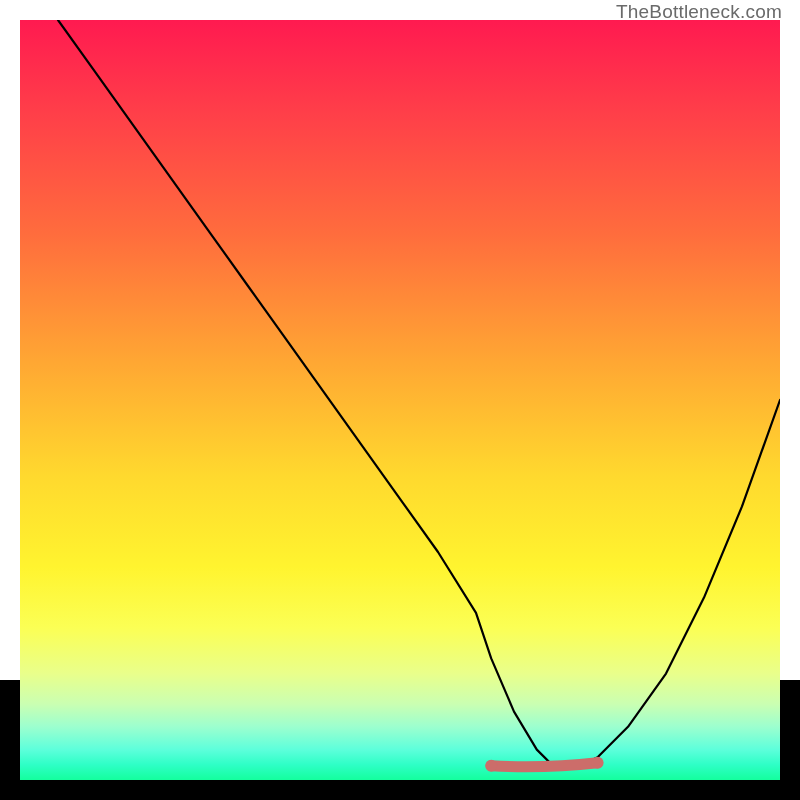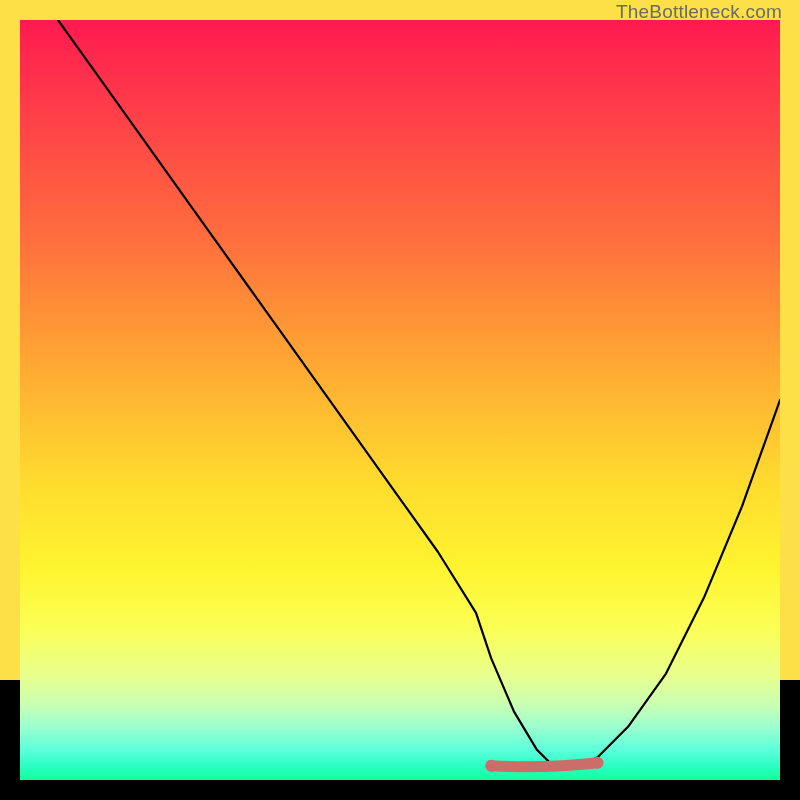--- a/index.html
+++ b/index.html
@@ -7,21 +7,21 @@
     padding: 0;
     width: 800px;
     height: 800px;
     background: #000;
     overflow: hidden;
   }
   .stage {
     position: relative;
     width: 800px;
     height: 680px;
-    background: #fde047;
+    background: #ffffff;
   }
   .plot {
     position: absolute;
     left: 20px;
     top: 20px;
     width: 760px;
     height: 760px;
     overflow: hidden;
   }
   .gradient {

